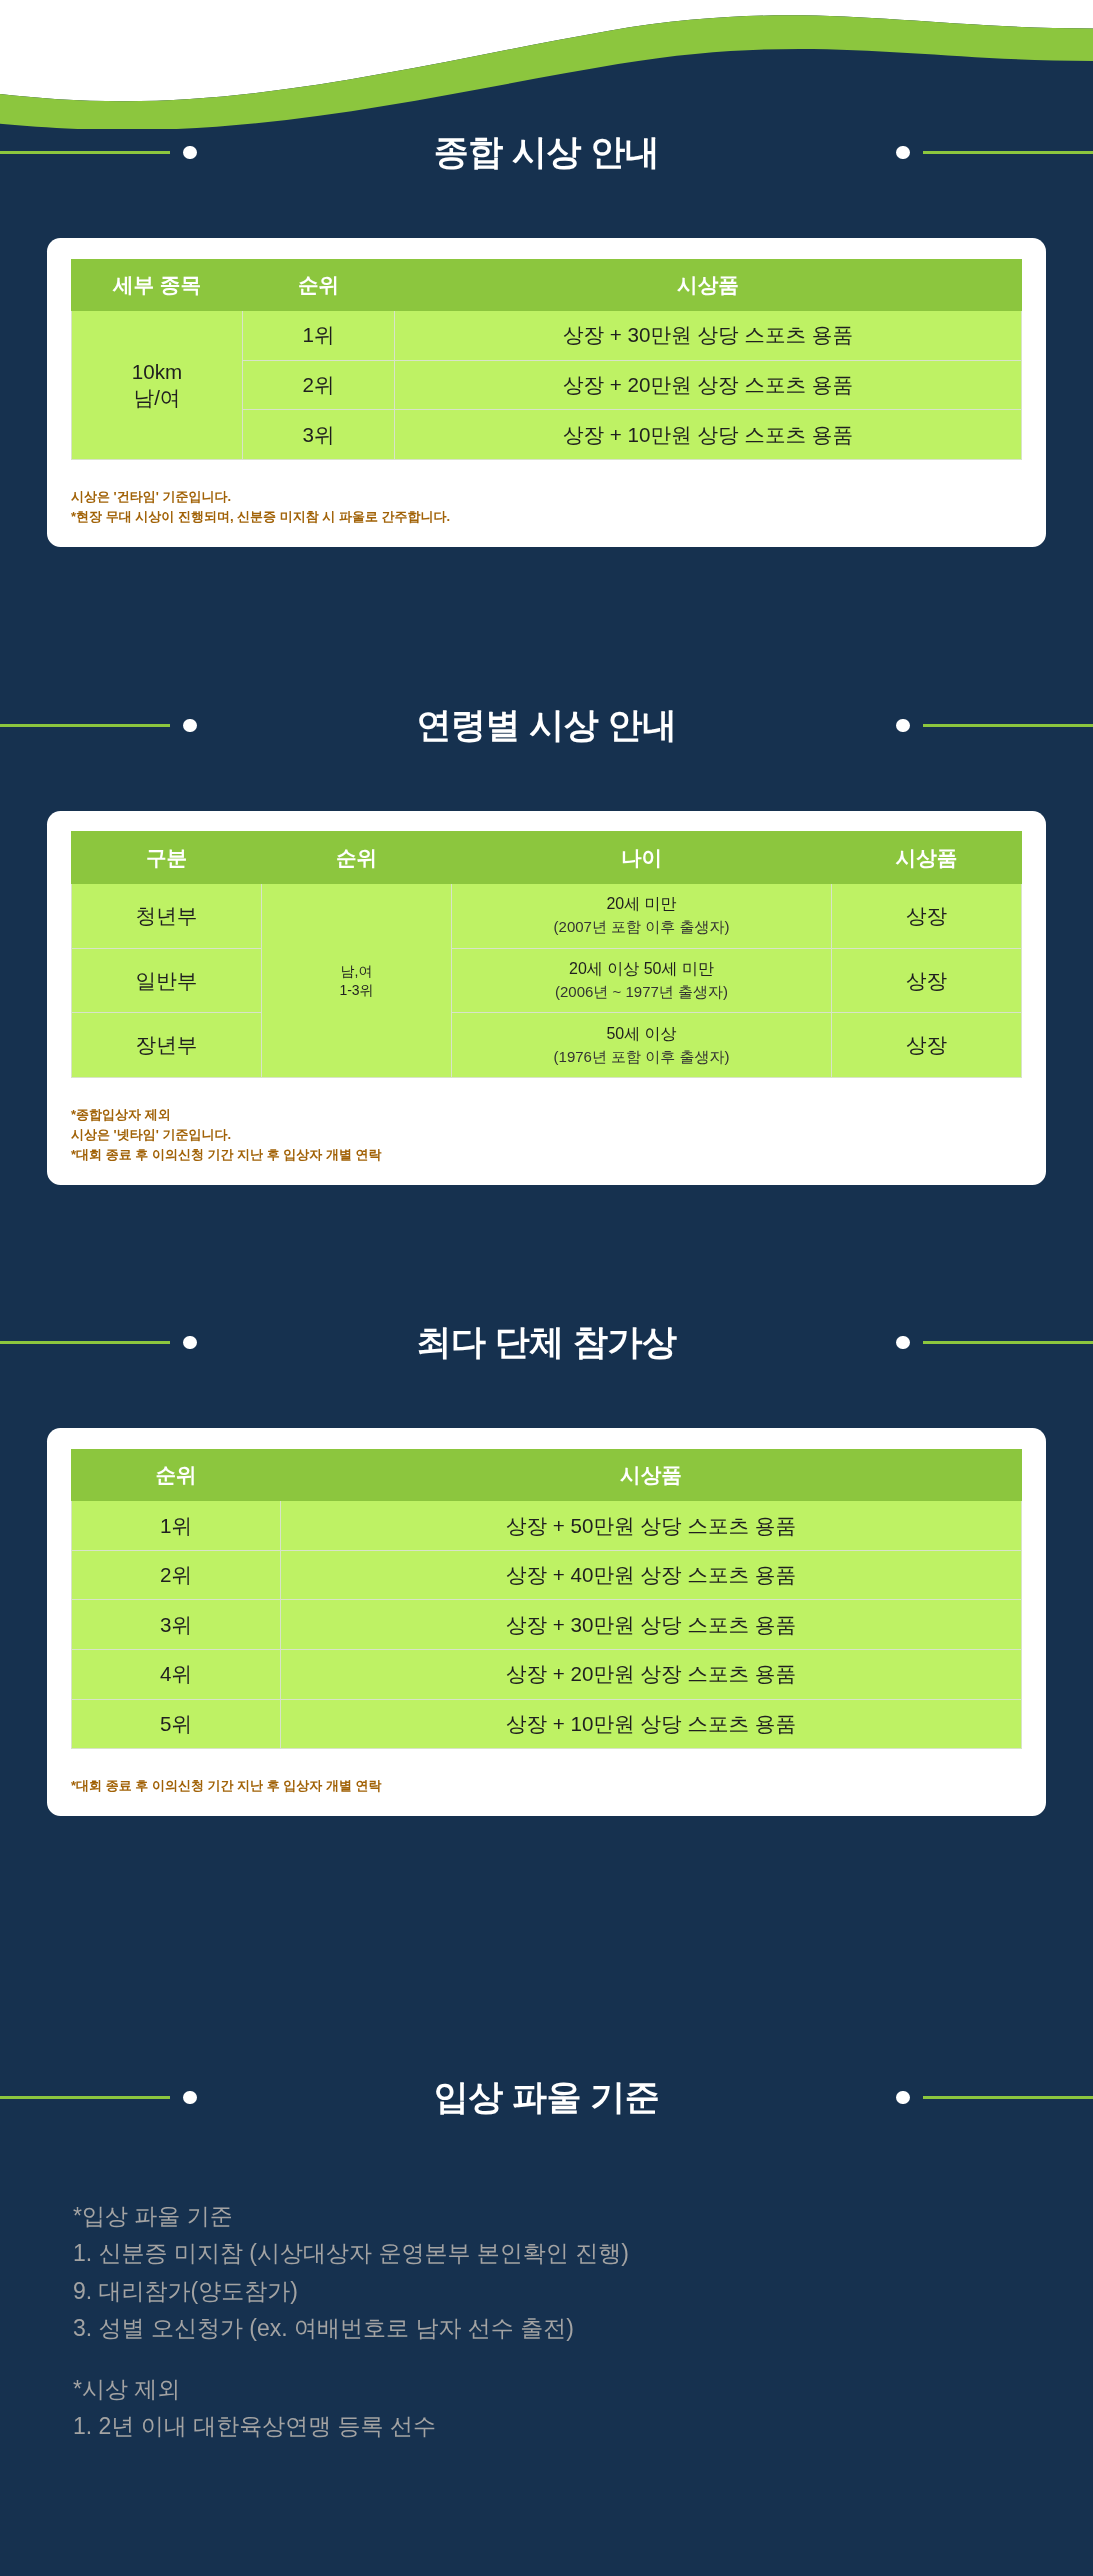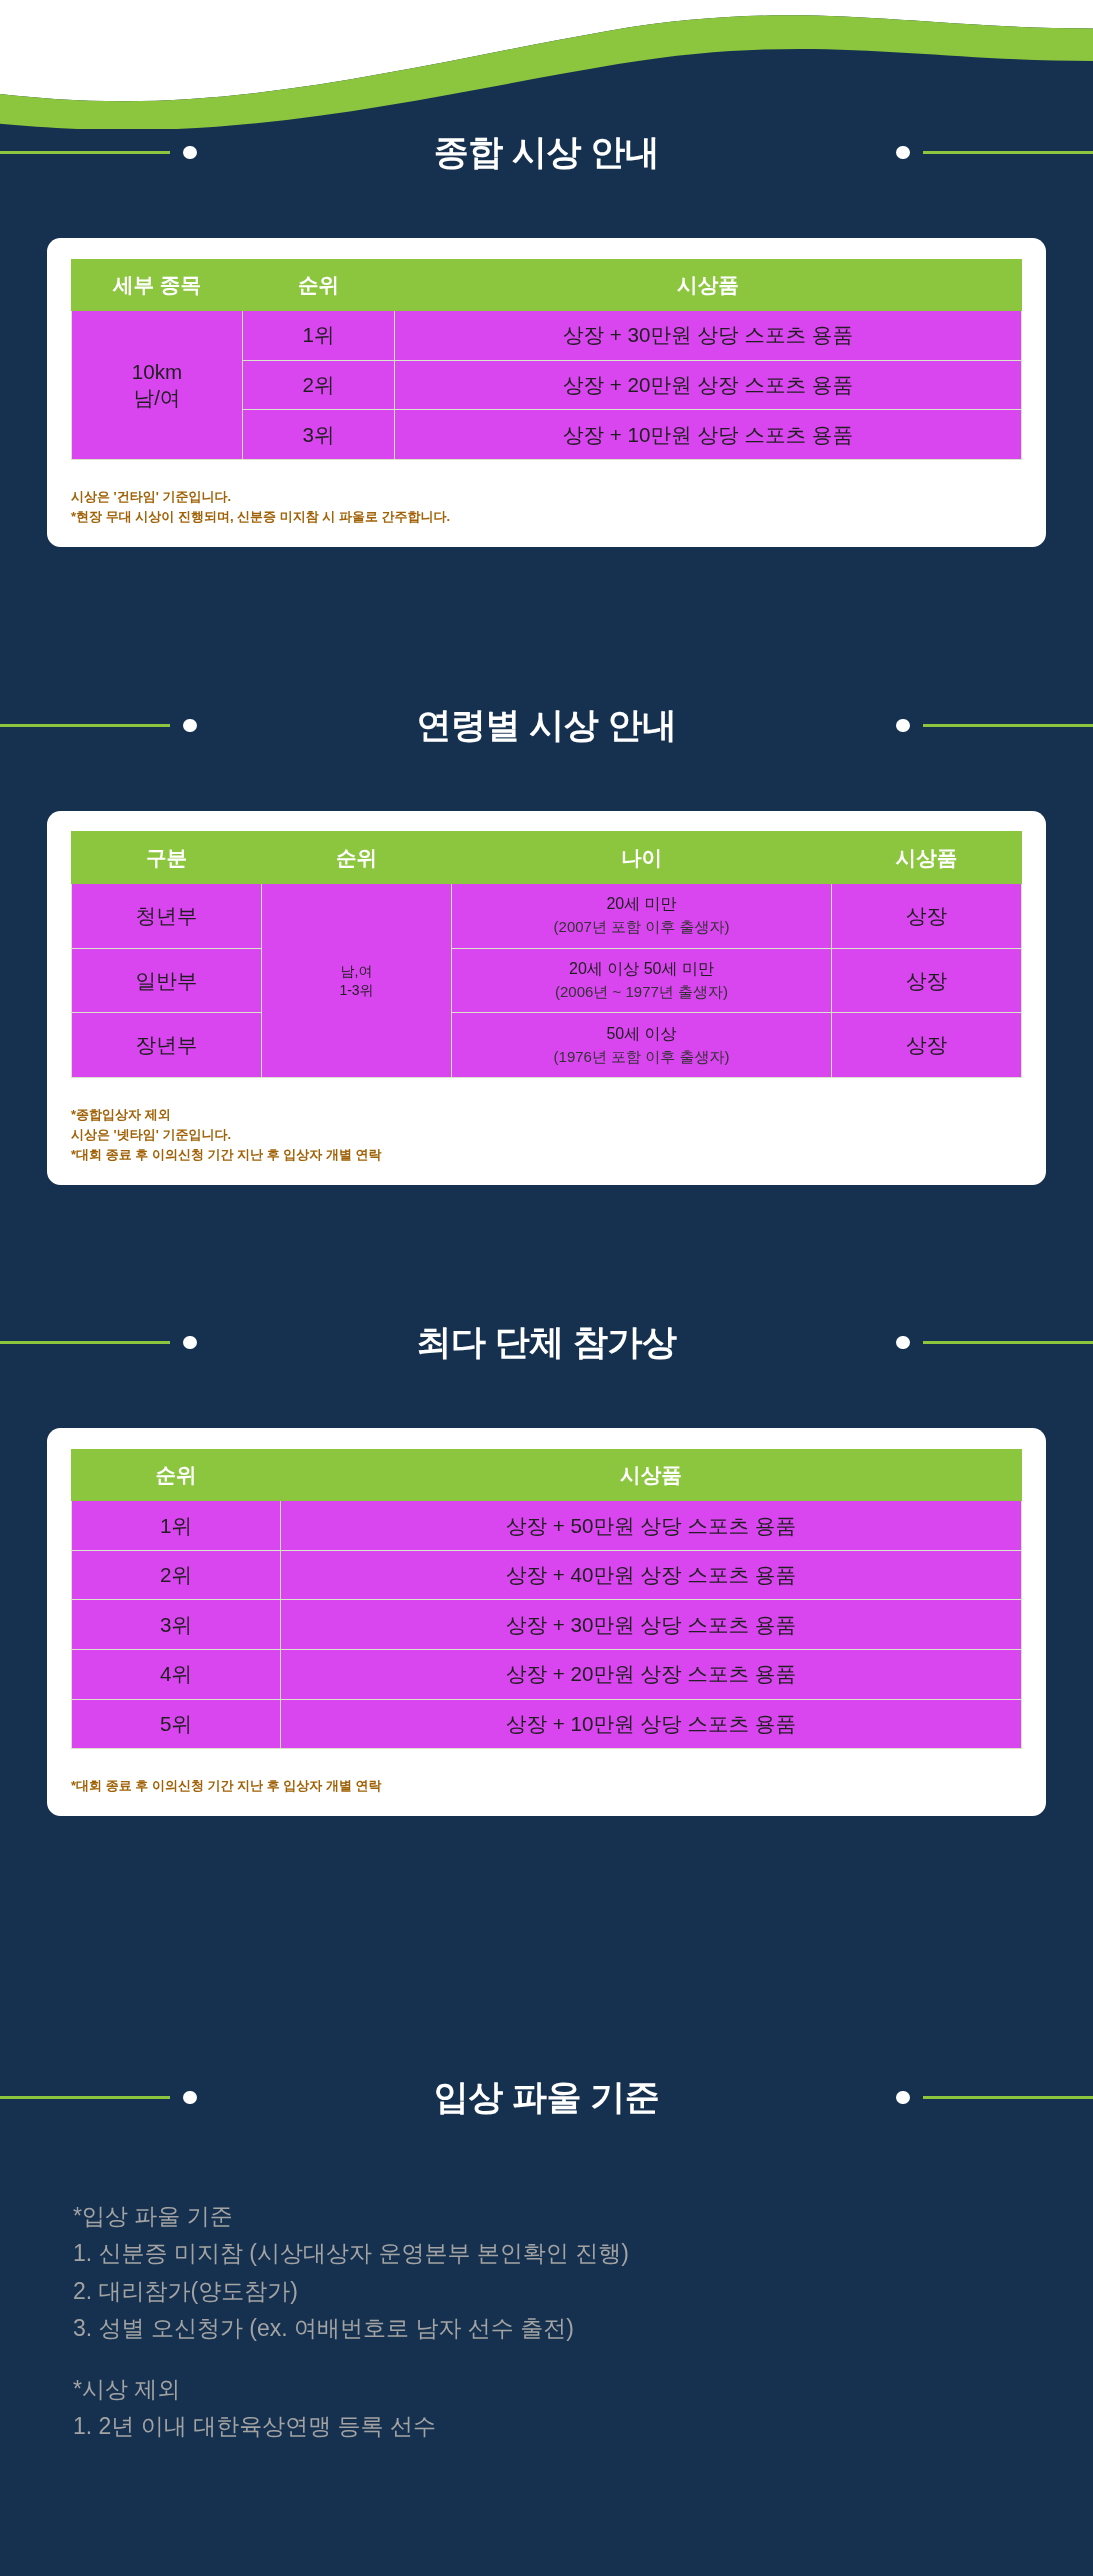--- a/index.html
+++ b/index.html
@@ -88,21 +88,21 @@
     padding: 11.3px 4.1px;
     border: 0.5px solid #8cc63e;
     text-align: center;
   }
   table.awards td {
     border: 0.5px solid #d8e3c9;
     text-align: center;
     font-size: 20.6px;
     color: #1f1f1f;
     padding: 10.3px 5.2px;
-    background: #d946ef;
+    background: #bef264;
   }
   td.cat {
     font-size: 23px;
     line-height: 1.25;
     font-weight: normal;
   }
   .note {
     margin-top: 27px;
     font-size: 13px;
     line-height: 1.55;
@@ -324,21 +324,21 @@
     <div class="head-spacer"></div>
     <div class="head-dot"></div>
     <div class="head-line right"></div>
   </div>
 
   <div class="gap-150"></div>
 
   <div class="foul-block">
     <div>*입상 파울 기준</div>
     <div>1. 신분증 미지참 (시상대상자 운영본부 본인확인 진행)</div>
-    <div>2. 대리참가(양도참가)</div>
+    <div>9. 대리참가(양도참가)</div>
     <div>3. 성별 오신청가 (ex. 여배번호로 남자 선수 출전)</div>
     <div class="blank"></div>
     <div>*시상 제외</div>
     <div>1. 2년 이내 대한육상연맹 등록 선수</div>
   </div>
 
   <div class="gap-300"></div>
 
 </div>
 

